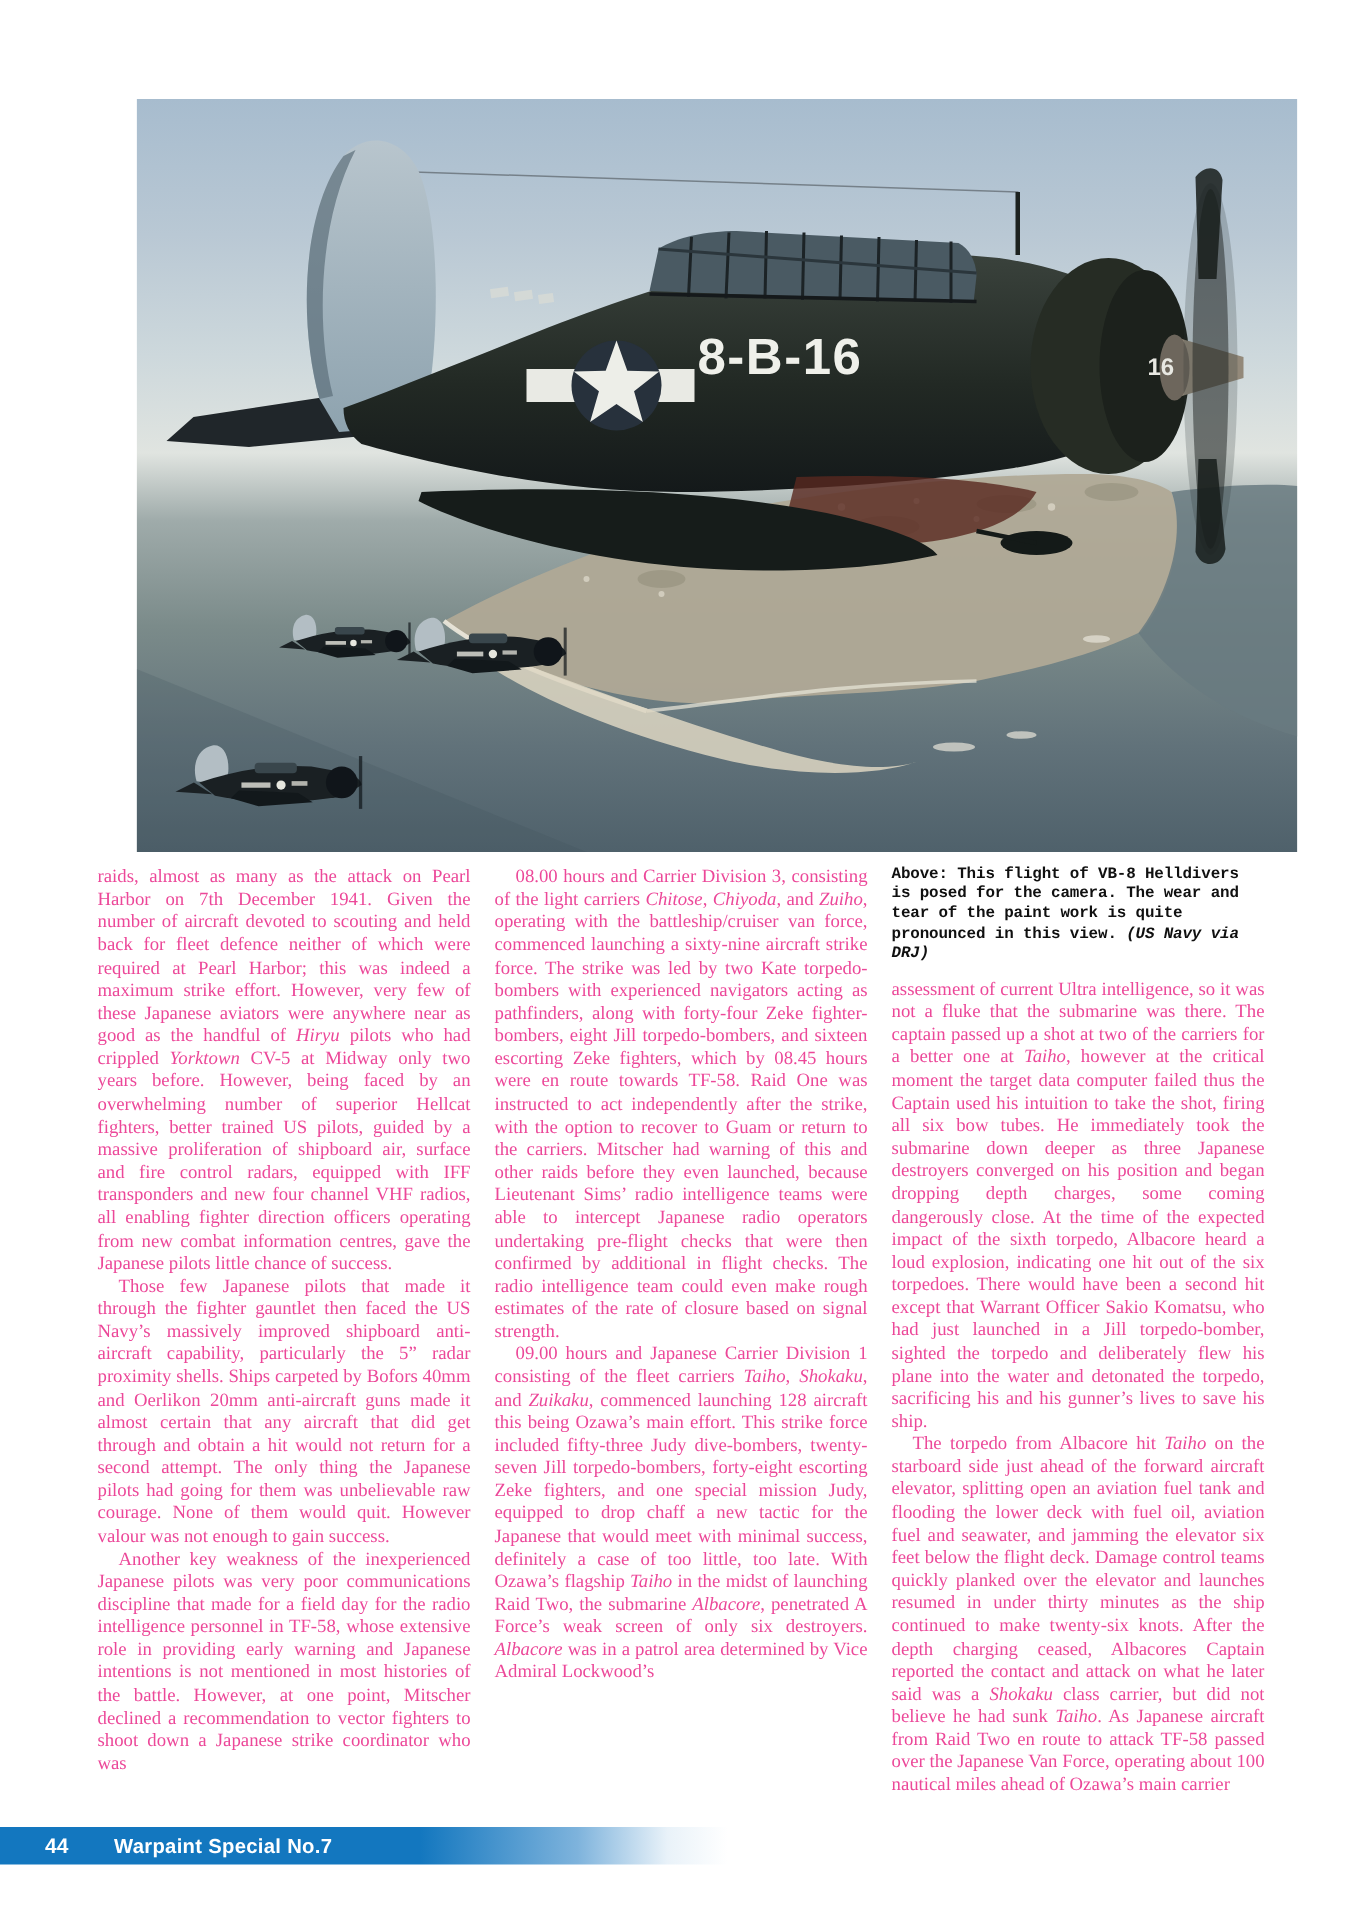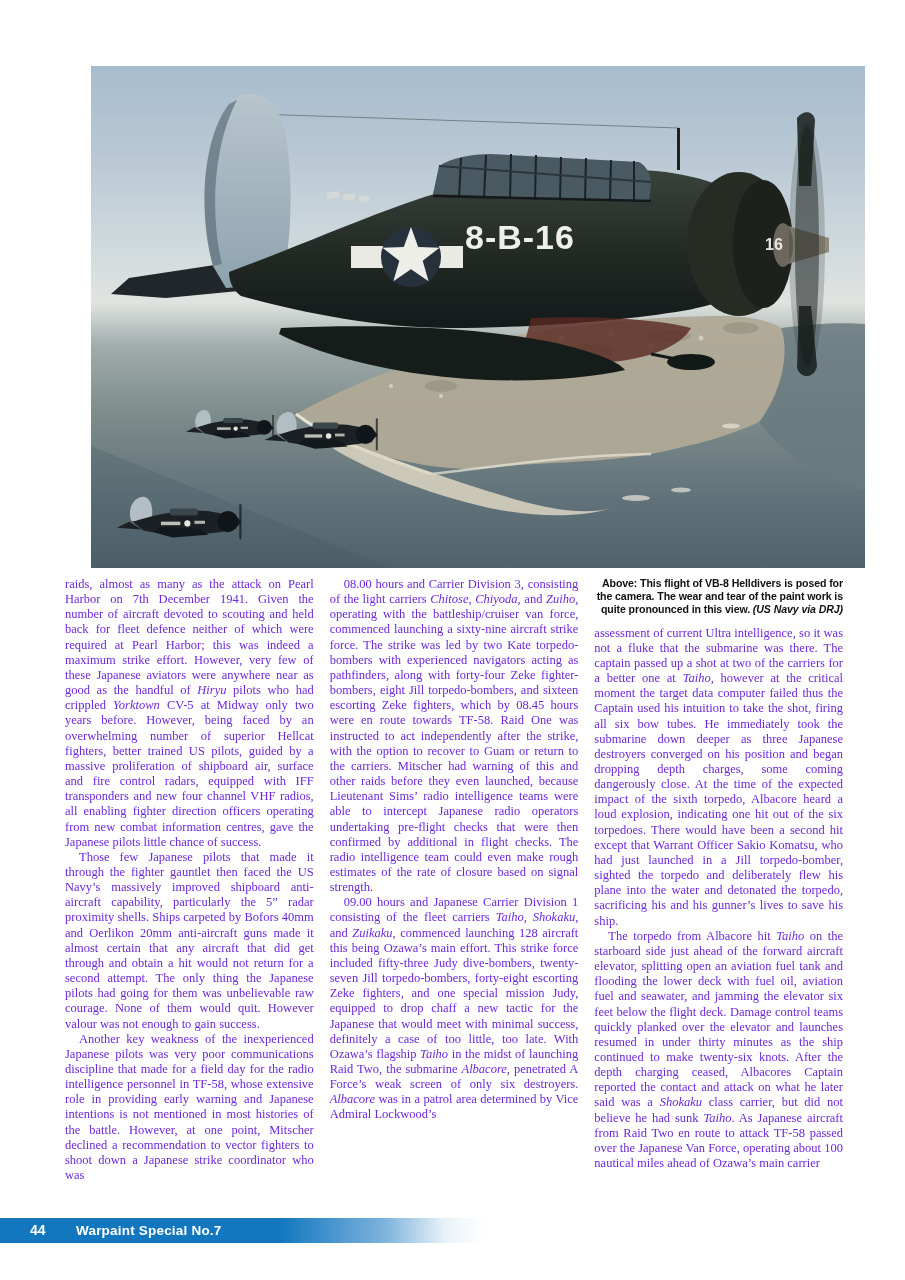--- a/index.html
+++ b/index.html
@@ -10,29 +10,29 @@
   .photo-frame{
     position:absolute;left:67px;top:66px;width:774px;height:502px;overflow:hidden;margin-left:24px;
   }
   .photo-frame svg{display:block;width:774px;height:502px;}
   .text-area{
     position:absolute;left:65px;top:577px;width:778px;height:640px;
     display:flex;gap:16px;overflow:hidden;
   }
   .col{flex:1 1 0;min-width:0;}
   .body-p{
-    margin:0;font-size:12.5px;line-height:15.15px;color:#6d28d9;
+    margin:0;font-size:12.5px;line-height:15.15px;color:#ec4899;
     text-align:justify;font-family:"Liberation Serif",serif;
   }
   .body-p.indent{text-indent:14px;}
   .body-p .it{font-style:italic;}
   .caption{
-    font-family:Liberation Sans, sans-serif;font-weight:bold;
+    font-family:Liberation Mono, monospace;font-weight:bold;
     font-size:10.6px;line-height:13.2px;color:#101010;margin:0 0 9px 0;
-    letter-spacing:-0.1px;text-align:right;
+    letter-spacing:-0.1px;text-align:left;
   }
   .caption .it{font-style:italic;}
   .footer-bar{
     position:absolute;left:0;top:1218px;width:905px;height:25px;
     background:linear-gradient(90deg,#1377bf 0px,#1377bf 280px,#7eb3dc 385px,#e9f2f9 445px,#ffffff 485px,#ffffff 905px);
     font-family:"Liberation Sans",sans-serif;font-weight:bold;color:#ffffff;
   }
   .footer-bar .page-num{
     position:absolute;left:30px;top:0;line-height:25px;font-size:14px;
   }

